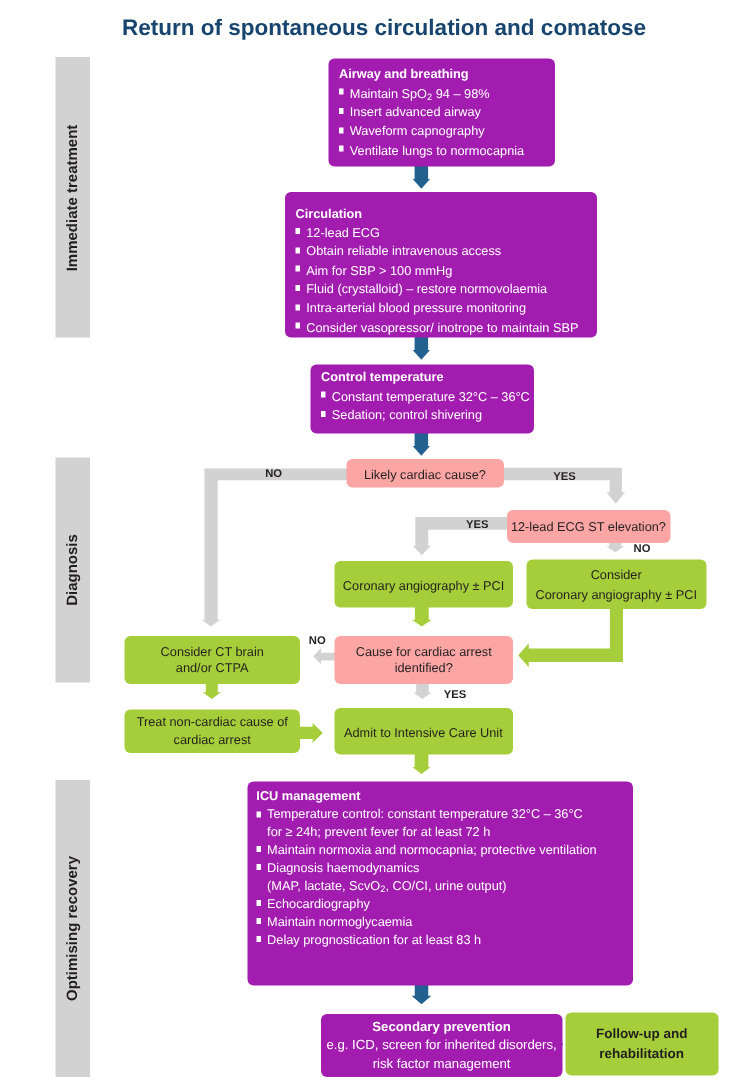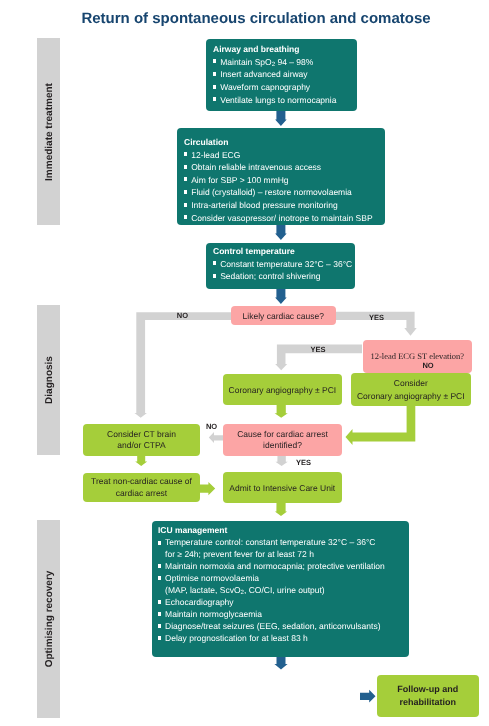--- a/index.html
+++ b/index.html
@@ -6,21 +6,21 @@
   body{width:489px;height:726px;font-family:"Liberation Sans",sans-serif;position:relative;overflow:hidden;-webkit-font-smoothing:antialiased;text-rendering:geometricPrecision;}
   .stage{position:absolute;left:0;top:0;width:489px;height:726px;background:#fff;}
   .abs{position:absolute;box-sizing:border-box;}
 
   #title{left:0;top:10px;width:489px;text-align:center;font-size:15px;font-weight:bold;color:#17456f;padding-left:23px;box-sizing:border-box;letter-spacing:0px;}
 
   .band{background:#d2d2d2;}
   .band .bt{position:absolute;left:50%;top:50%;transform:translate(-50%,-50%) rotate(-90deg);white-space:nowrap;font-weight:bold;font-size:10px;color:#231f20;}
 
   .box{border-radius:4px;}
-  .blue{background:#0f766e;color:#fff;}
+  .blue{background:#a21caf;color:#fff;margin-left:13px;}
   .green{background:#a5ce3a;color:#231f20;}
   .greyb{background:#fca5a5;color:#231f20;}
 
   .hd{font-weight:bold;}
   ul.bl{margin:0;padding:0;list-style:none;}
   ul.bl li{position:relative;padding-left:7.2px;white-space:nowrap;}
   ul.bl li:before{content:"";position:absolute;left:0;top:3.6px;width:3.2px;height:4px;background:currentColor;}
   ul.bl li.cont:before{display:none;}
 
   .ctr{display:flex;align-items:center;justify-content:center;text-align:center;}
@@ -97,33 +97,33 @@
     <ul class="bl">
       <li>12-lead ECG</li>
       <li>Obtain reliable intravenous access</li>
       <li>Aim for SBP &gt; 100 mmHg</li>
       <li>Fluid (crystalloid) – restore normovolaemia</li>
       <li>Intra-arterial blood pressure monitoring</li>
       <li>Consider vasopressor/ inotrope to maintain SBP</li>
     </ul>
   </div>
 
-  <div class="abs box blue" style="left:206px;top:243px;width:149px;height:46px;padding:2.3px 7px 0 7px;font-size:8.5px;line-height:12.5px;">
+  <div class="abs box blue" style="left:194px;top:243px;width:149px;height:46px;padding:2.3px 7px 0 7px;font-size:8.5px;line-height:12.5px;">
     <div class="hd">Control temperature</div>
     <ul class="bl">
       <li>Constant temperature 32°C – 36°C</li>
       <li>Sedation; control shivering</li>
     </ul>
   </div>
 
   <div class="abs box greyb ctr" style="left:230.5px;top:306.2px;width:105.5px;height:19.2px;font-size:8.5px;">
     <span>Likely cardiac cause?</span>
   </div>
 
-  <div class="abs box greyb ctr" style="left:363px;top:339.6px;width:108.6px;height:33px;font-size:8.5px;font-family:Liberation Serif, serif;">
+  <div class="abs box greyb ctr" style="left:338px;top:339.6px;width:108.6px;height:22px;font-size:8.5px;">
     <span>12-lead ECG ST elevation?</span>
   </div>
 
   <div class="abs box green ctr" style="left:222.5px;top:374px;width:119.8px;height:31.4px;font-size:8.5px;">
     <span>Coronary angiography ± PCI</span>
   </div>
 
   <div class="abs box green ctr" style="left:350.6px;top:373.2px;width:120.4px;height:32.8px;font-size:8.5px;line-height:12.2px;">
     <div>
       <div>Consider</div>
@@ -155,29 +155,35 @@
   <div class="abs box green ctr" style="left:222.5px;top:471.9px;width:119.5px;height:31.4px;font-size:8.5px;">
     <span>Admit to Intensive Care Unit</span>
   </div>
 
   <div class="abs box blue" style="left:151.5px;top:520.5px;width:257.5px;height:136px;padding:4.5px 7px 0 6.4px;font-size:8.5px;line-height:11.95px;">
     <div class="hd">ICU management</div>
     <ul class="bl">
       <li>Temperature control: constant temperature 32°C – 36°C</li>
       <li class="cont">for ≥ 24h; prevent fever for at least 72 h</li>
       <li>Maintain normoxia and normocapnia; protective ventilation</li>
-      <li>Optimise normovolaemia</li>
+      <li>Diagnosis haemodynamics</li>
       <li class="cont">(MAP, lactate, ScvO<span class="sub">2</span>, CO/CI, urine output)</li>
       <li>Echocardiography</li>
       <li>Maintain normoglycaemia</li>
-      <li>Diagnose/treat seizures (EEG, sedation, anticonvulsants)</li>
       <li>Delay prognostication for at least 83 h</li>
     </ul>
   </div>
 
+  <div class="abs box blue ctr" style="left:200.5px;top:675.7px;width:161.8px;height:42px;font-size:8.8px;line-height:12.4px;">
+    <div>
+      <div class="hd">Secondary prevention</div>
+      <div>e.g. ICD, screen for inherited disorders,</div>
+      <div>risk factor management</div>
+    </div>
+  </div>
 
   <div class="abs box green ctr" style="left:376.8px;top:675.3px;width:102px;height:41.7px;font-size:9px;font-weight:bold;line-height:13.3px;">
     <div>
       <div>Follow-up and</div>
       <div>rehabilitation</div>
     </div>
   </div>
 
   <div class="lbl" style="left:176.8px;top:312.4px;">NO</div>
   <div class="lbl" style="left:368.9px;top:313.6px;">YES</div>

